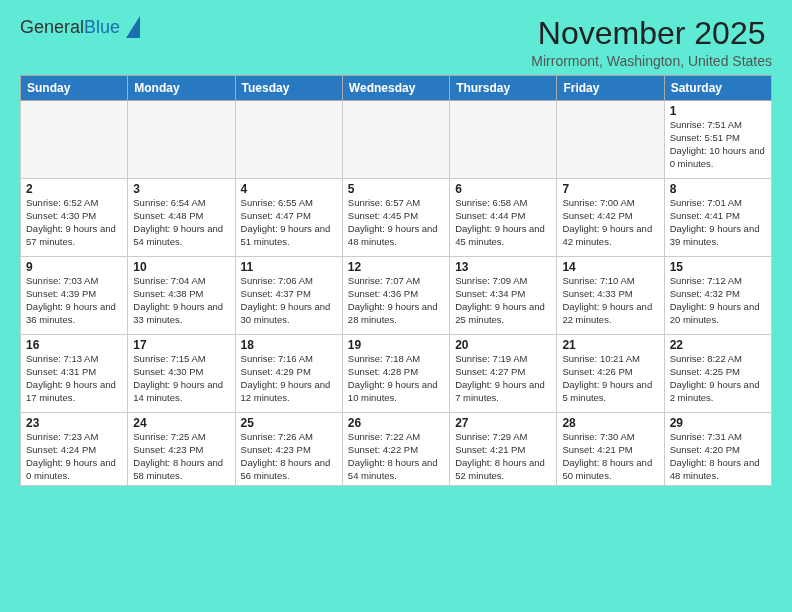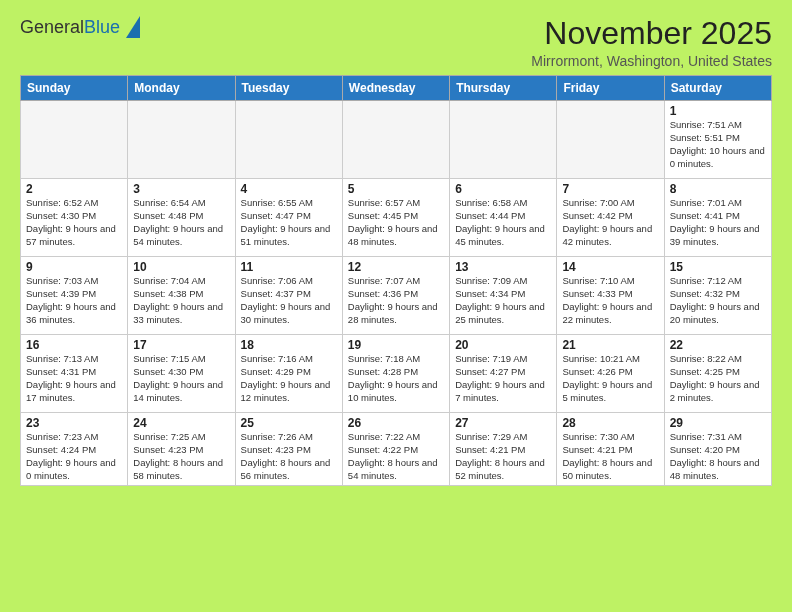--- a/index.html
+++ b/index.html
@@ -6,21 +6,21 @@
     body {
       font-family: Arial, sans-serif;
       background: #fff;
       width: 792px;
       height: 612px;
       overflow: hidden;
     }
     .page {
       width: 792px;
       min-height: 612px;
-      background: #bef264;
+      background: #5eead4;
       padding: 16px 20px 10px 20px;
     }
     .header {
       display: flex;
       align-items: flex-start;
       justify-content: space-between;
       margin-bottom: 6px;
     }
     .logo-area {
       display: flex;
@@ -48,20 +48,21 @@
       margin-left: 2px;
     }
     .title-area {
       text-align: right;
     }
     .month-title {
       font-size: 32px;
       color: #222;
       font-weight: normal;
       line-height: 1.1;
+      text-align: center;
     }
     .location {
       font-size: 14px;
       color: #555;
       margin-top: 2px;
     }
     .calendar {
       width: 100%;
       border-collapse: collapse;
       border: 1px solid #ccc;

